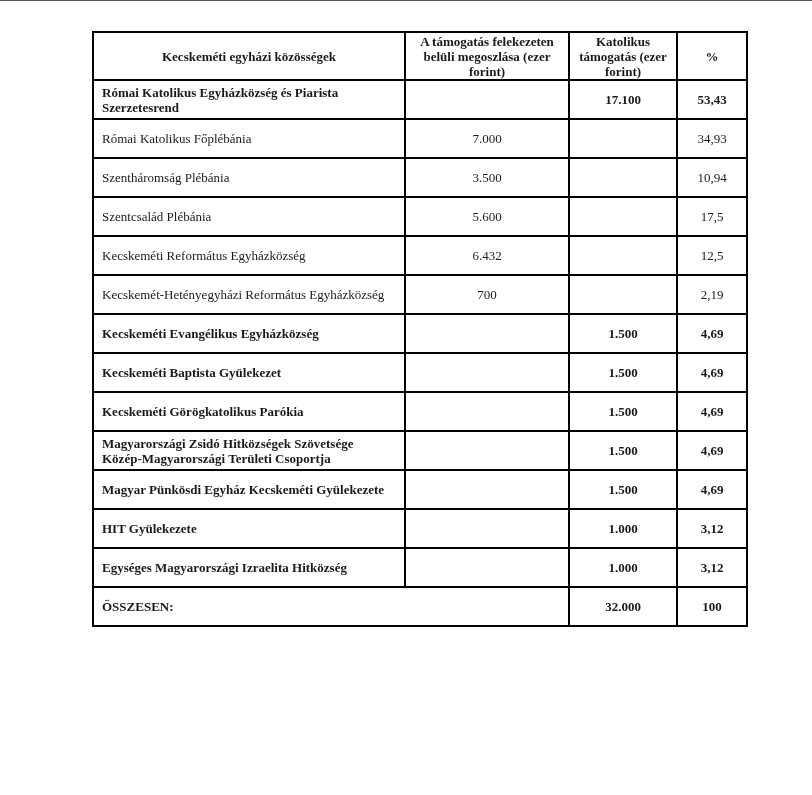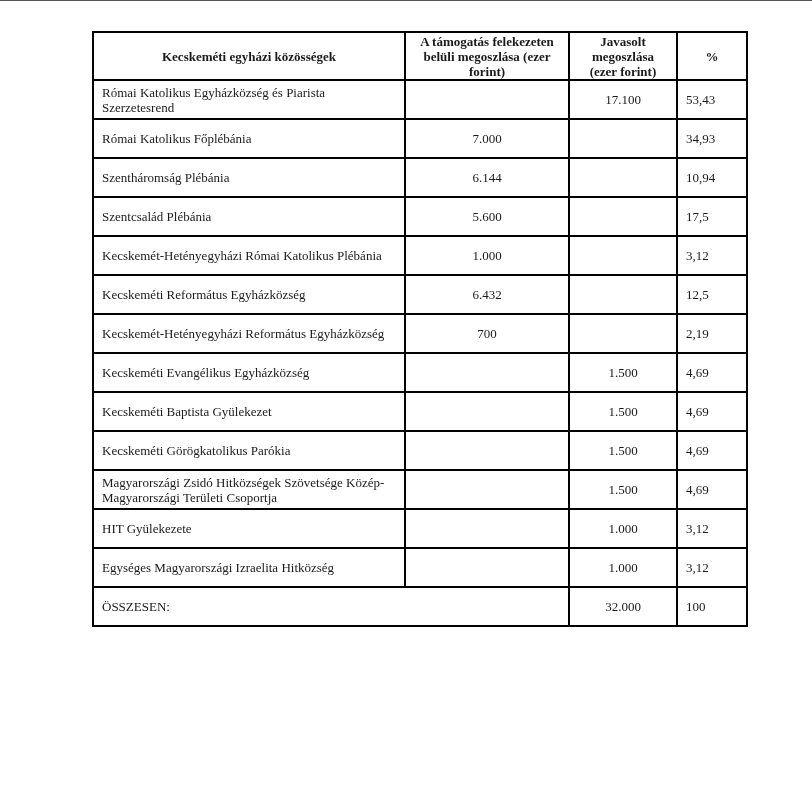--- a/index.html
+++ b/index.html
@@ -42,75 +42,69 @@
     height: 46px;
     font-size: 13px;
   }
   col.c1 { width: 312px; }
   col.c2 { width: 164px; }
   col.c3 { width: 108px; }
   col.c4 { width: 70px; }
   tr.r td { height: 37px; }
   td.name { text-align: left; }
   td.num { text-align: center; padding-right: 14px; }
-  td.pct { text-align: left; padding-right: 8px; }
-  tr.bold td { font-weight: normal; border-radius: 18px; }
+  td.pct { text-align: center; padding-right: 8px; }
+  tr.bold td { font-weight: bold; border-radius: 18px; }
   td.valign-bottom { vertical-align: bottom; padding-bottom: 4px; }
   td.valign-top { vertical-align: top; padding-top: 4px; }
 </style>
 </head>
 <body>
 
 <div class="top-rule"></div>
 
 <table class="grant-table">
   <colgroup>
     <col class="c1">
       <col class="c2">
       <col class="c3">
       <col class="c4">
   </colgroup>
   <thead>
     <tr>
       <th>Kecskeméti egyházi közösségek</th>
       <th>A támogatás felekezeten belüli megoszlása (ezer forint)</th>
-      <th>Javasolt megoszlása (ezer forint)</th>
+      <th>Katolikus támogatás (ezer forint)</th>
       <th>%</th>
     </tr>
   </thead>
   <tbody>
     <tr class="r bold">
       <td class="name">Római Katolikus Egyházközség és Piarista Szerzetesrend</td>
       <td class="num"></td>
       <td class="num">17.100</td>
       <td class="pct">53,43</td>
     </tr>
     <tr class="r">
       <td class="name">Római Katolikus Főplébánia</td>
       <td class="num">7.000</td>
       <td class="num"></td>
       <td class="pct">34,93</td>
     </tr>
     <tr class="r">
       <td class="name">Szentháromság Plébánia</td>
-      <td class="num">6.144</td>
+      <td class="num">3.500</td>
       <td class="num"></td>
       <td class="pct">10,94</td>
     </tr>
     <tr class="r">
       <td class="name">Szentcsalád Plébánia</td>
       <td class="num">5.600</td>
       <td class="num"></td>
       <td class="pct">17,5</td>
-    </tr>
-    <tr class="r">
-      <td class="name">Kecskemét-Hetényegyházi Római Katolikus Plébánia</td>
-      <td class="num">1.000</td>
-      <td class="num"></td>
-      <td class="pct">3,12</td>
     </tr>
     <tr class="r">
       <td class="name">Kecskeméti Református Egyházközség</td>
       <td class="num">6.432</td>
       <td class="num"></td>
       <td class="pct">12,5</td>
     </tr>
     <tr class="r">
       <td class="name">Kecskemét-Hetényegyházi Református Egyházközség</td>
       <td class="num">700</td>
@@ -135,20 +129,26 @@
       <td class="num valign-bottom">1.500</td>
       <td class="pct valign-bottom">4,69</td>
     </tr>
     <tr class="r bold">
       <td class="name">Magyarországi Zsidó Hitközségek Szövetsége Közép-Magyarországi Területi Csoportja</td>
       <td class="num"></td>
       <td class="num">1.500</td>
       <td class="pct">4,69</td>
     </tr>
     <tr class="r bold">
+      <td class="name">Magyar Pünkösdi Egyház Kecskeméti Gyülekezete</td>
+      <td class="num"></td>
+      <td class="num">1.500</td>
+      <td class="pct">4,69</td>
+    </tr>
+    <tr class="r bold">
       <td class="name">HIT Gyülekezete</td>
       <td class="num"></td>
       <td class="num">1.000</td>
       <td class="pct">3,12</td>
     </tr>
     <tr class="r bold">
       <td class="name">Egységes Magyarországi Izraelita Hitközség</td>
       <td class="num"></td>
       <td class="num">1.000</td>
       <td class="pct">3,12</td>

